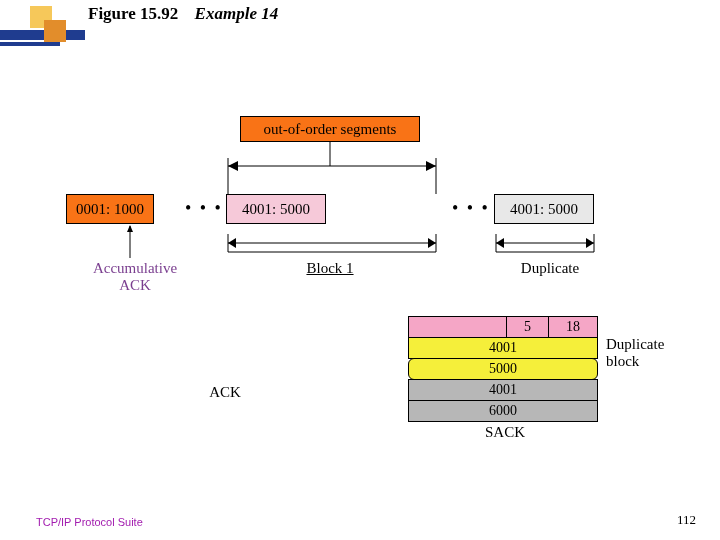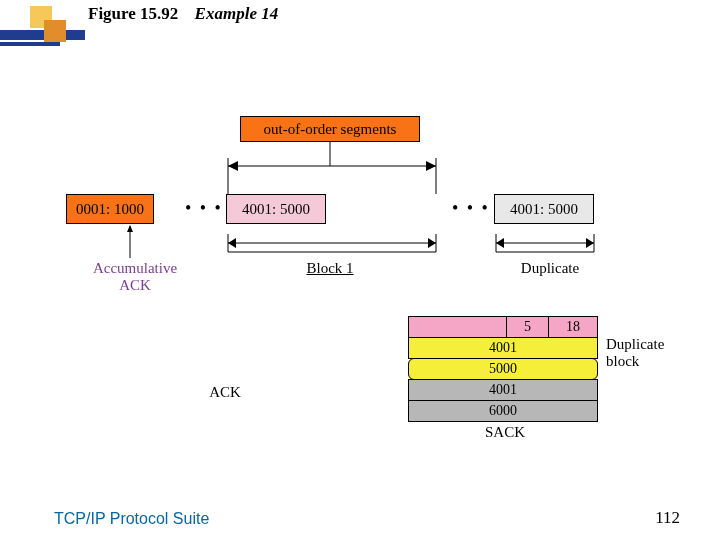--- a/index.html
+++ b/index.html
@@ -40,30 +40,30 @@
   .title-line {
     position: absolute;
     left: 88px; top: 4px;
     font-size: 17px;
   }
   .title-line .figno { font-weight: bold; }
   .title-line .exno  { font-style: italic; font-weight: bold; margin-left: 12px; }
 
   .footer-left {
     position: absolute;
-    left: 54px; bottom: 12px;
+    left: 36px; bottom: 12px;
     font-family: Arial, sans-serif;
-    font-size: 16px;
-    color: #0369a1;
+    font-size: 11px;
+    color: #a21caf;
   }
   .footer-right {
     position: absolute;
-    right: 40px; bottom: 12px;
+    right: 24px; bottom: 12px;
     font-family: "Times New Roman", serif;
-    font-size: 17px;
+    font-size: 13px;
     color: #000;
   }
 
   
   .diag { position: absolute; left: 0; top: 0; width: 720px; height: 540px; }
   .segbox {
     position: absolute;
     border: 1px solid #000;
     font-size: 15px;
     text-align: center;

